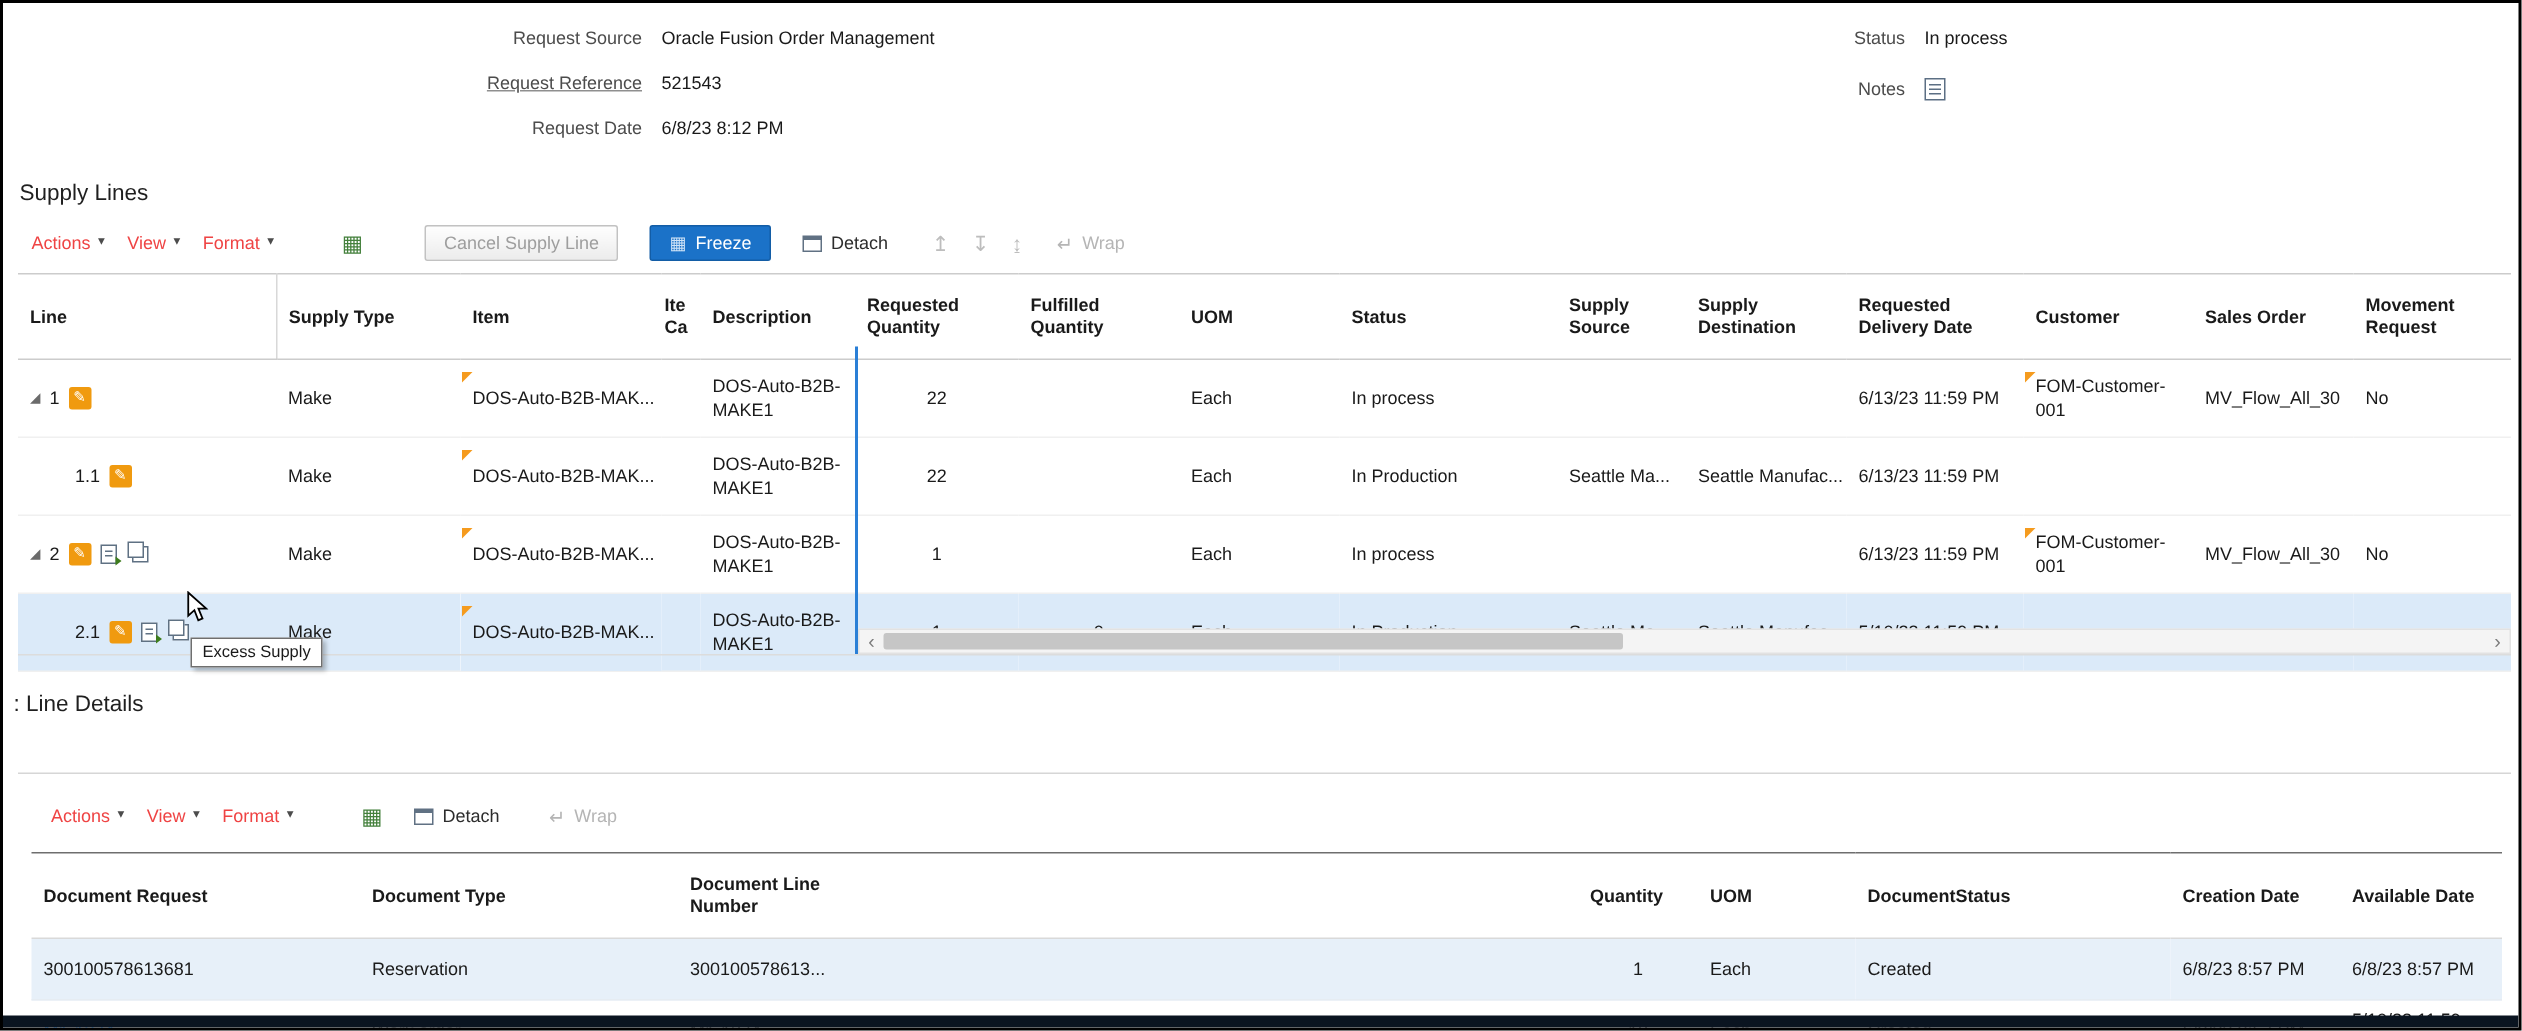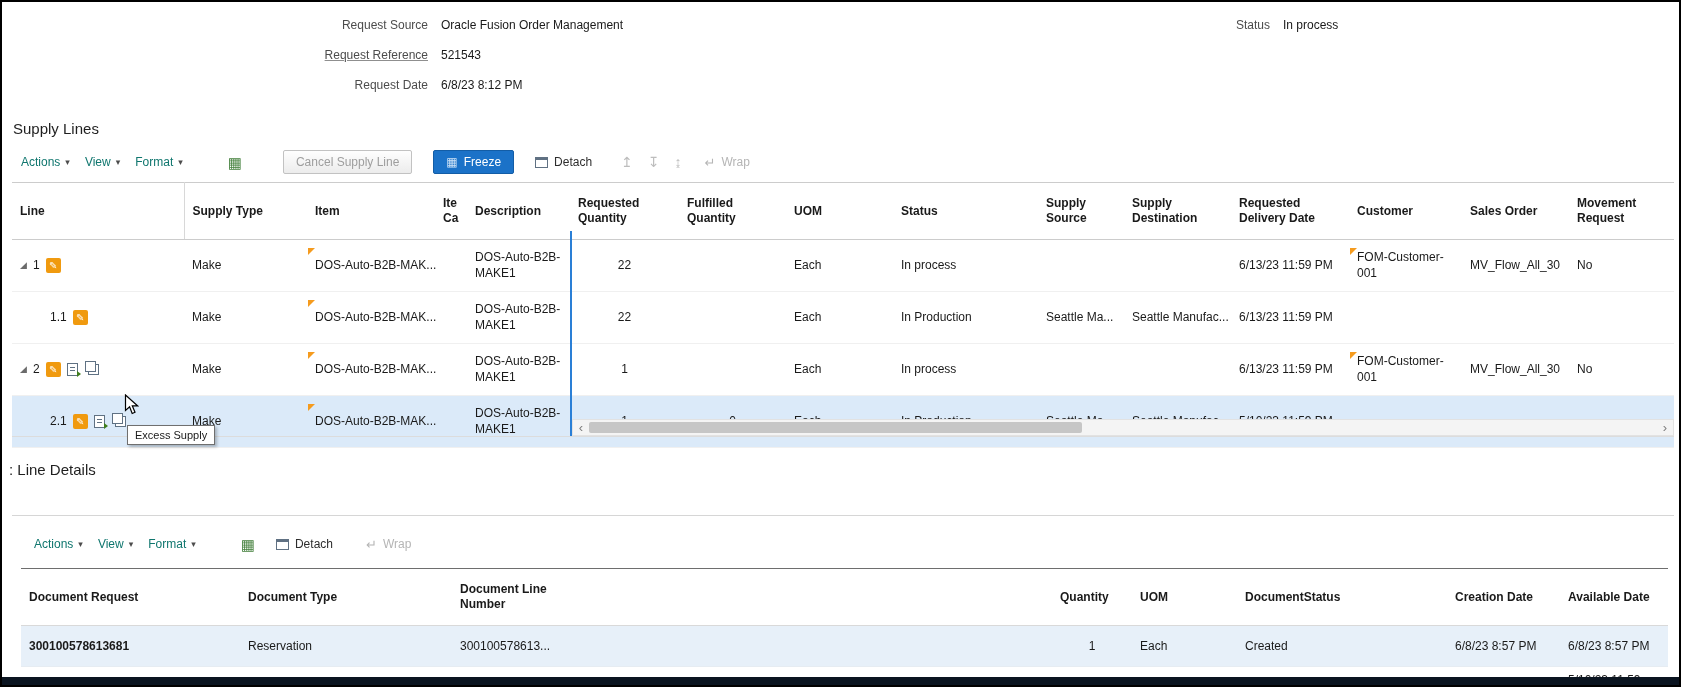--- a/index.html
+++ b/index.html
@@ -15,21 +15,21 @@
   .hdr-value{margin-left:13px;color:#1a1a1a}
   .plus-ic{position:relative;display:inline-block;width:13px;height:13px;margin-left:9px}
   .plus-ic::before{content:"";position:absolute;left:0;top:5px;width:13px;height:3px;background:#3e7d1d}
   .plus-ic::after{content:"";position:absolute;left:5px;top:0;width:3px;height:13px;background:#3e7d1d}
   .note-ic{position:relative;display:inline-block;width:14px;height:15px;border:1px solid #5c6f84;background:#fff;margin-left:13px;box-sizing:border-box}
   .note-ic::before{content:"";position:absolute;left:2px;right:2px;top:3px;height:1px;background:#5c6f84;box-shadow:0 3px 0 #5c6f84,0 6px 0 #5c6f84}
   
   .sec-title{position:absolute;font-size:15px;color:#1f1f1f}
   
   .toolbar{position:absolute;height:28px;display:flex;align-items:center;gap:15px}
-  .menu{display:inline-flex;align-items:center;color:#0f766e;cursor:default}
+  .menu{display:inline-flex;color:#ef4444;cursor:default}
   .caret{margin-left:5px;font-size:9px;color:#4c4c4c}
   .caret::before{content:"▾"}
   .excel-ic{color:#44803c;font-size:15px;line-height:1}
   .excel-ic::before{content:"▦"}
   .btn{height:24px;border-radius:2px;font-size:12px;font-family:"Liberation Sans",sans-serif;display:inline-flex;align-items:center;gap:6px;padding:0 12px;cursor:default}
   .btn.disabled{background:linear-gradient(#fefefe,#ececec);border:1px solid #c2c2c2;color:#9e9e9e}
   .btn.freeze{background:#1b72c8;border:1px solid #135da6;color:#fff}
   .freeze-ic{font-size:12px;color:#cfe3f7}
   .freeze-ic::before{content:"▦"}
   .ctl{display:inline-flex;align-items:center;gap:6px;color:#2d2d2d}
@@ -78,21 +78,21 @@
   
   .tabs{position:absolute;left:19px;top:490px;height:24px;display:flex;gap:17px;align-items:flex-end}
   .tab{padding:0 2px 6px;color:#1f1f1f}
   .tab.active{font-weight:bold;border-bottom:4px solid #47801e;padding-bottom:2px}
   .tabs-underline{position:absolute;left:10px;top:513px;width:1662px;height:1px;background:#d6d6d6}
   .t2{width:1647px}
   .t2 thead th{height:44px;padding:6px 8px;font-weight:bold;vertical-align:middle;border-top:1px solid #6e6e6e;border-bottom:1px solid #d9d9d9;text-align:left;line-height:1.25}
   .th-block{display:block;width:115px}
   .t2 tbody td{height:32px;padding:4px 8px;vertical-align:middle;border-bottom:1px solid #e6ecf2}
   tr.sel2 td{background:#e7f0f9}
-  td.selcell{background:#b6c5d3;font-weight:bold}
+  td.selcell{background:#b6c5d3;font-weight:normal}
   .qty{padding-right:26px}
   .link{color:#0b5cab}
   .bottom-bar{position:absolute;left:0;right:0;bottom:0;height:8px;background:#0a1420}
 </style>
 </head>
 <body>
 
 <div class="page">
 
   <div class="hdr-left abs" style="left:120px;top:14px">
@@ -107,20 +107,24 @@
     <div class="hdr-row">
       <span class="hdr-label">Request Date</span>
       <span class="hdr-value">6/8/23 8:12 PM</span>
     </div>
   </div>
 
   <div class="hdr-right abs" style="left:1050px;top:14px">
     <div class="hdr-row">
       <span class="hdr-label2">Status</span>
       <span class="hdr-value">In process</span>
+    </div>
+    <div class="hdr-row">
+      <span class="hdr-label2">Notes</span>
+      <span class="note-ic"></span>
     </div>
   </div>
 
   <div class="sec-title" style="left:11px;top:118px">Supply Lines</div>
 
   <div class="toolbar" style="left:19px;top:146px">
     <span class="menu">
         <span>Actions</span>
         <span class="caret"></span>
       </span>

